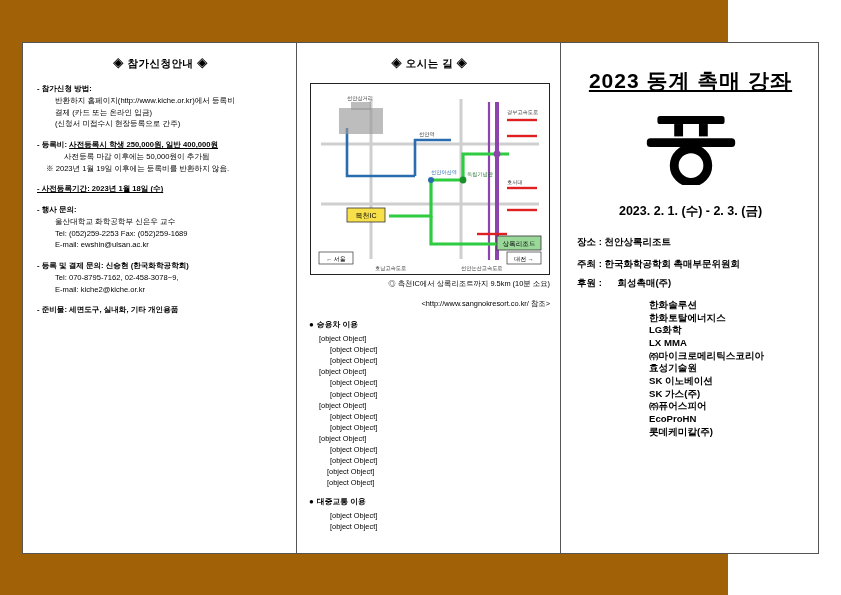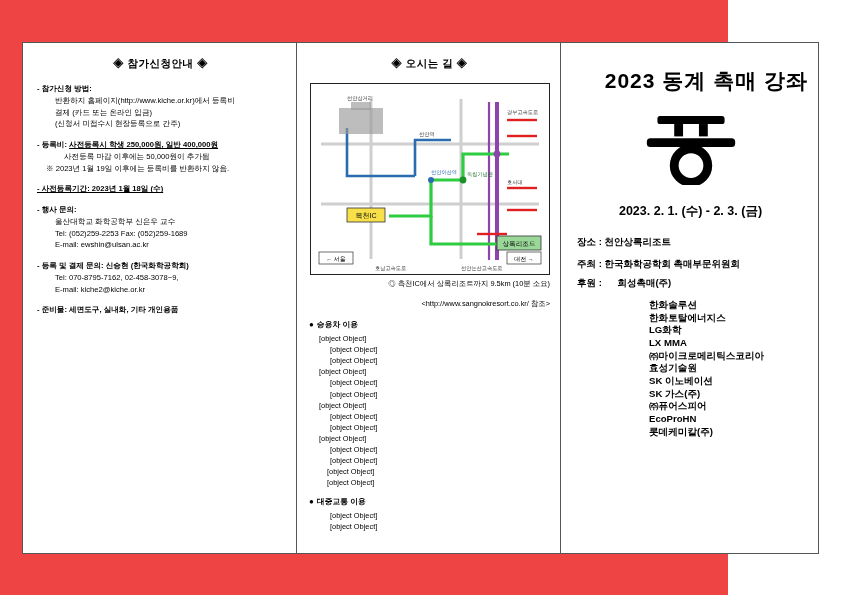--- a/index.html
+++ b/index.html
@@ -11,21 +11,21 @@
     width: 841px;
     height: 595px;
     font-family: "Liberation Sans", sans-serif;
     color: #000;
     overflow: hidden;
   }
   .page {
     position: relative;
     width: 728px;
     height: 595px;
-    background: #ef4444;
+    background: #a16207;
     box-sizing: border-box;
   }
   .sheet {
     position: absolute;
     left: 22px;
     top: 42px;
     width: 797px;
     height: 512px;
     border: 1px solid #555;
     background: #fff;
@@ -104,25 +104,26 @@
     font-size: 7.4px;
     line-height: 1.5;
     padding-left: 10px;
   }
   .route .num { display: block; }
   .route .sub { display: block; padding-left: 11px; }
   .route .note { display: block; padding-left: 8px; }
 
   
   .big-title {
-    text-align: right;
+    text-align: center;
     font-size: 21px;
     font-weight: bold;
     letter-spacing: 1px;
     margin: 8px 0 14px 0;
+    text-decoration: underline;
   }
   .logo {
     width: 100%;
     text-align: center;
     margin: 6px 0 10px 0;
   }
   .date-line {
     text-align: center;
     font-size: 12.5px;
     font-weight: bold;

